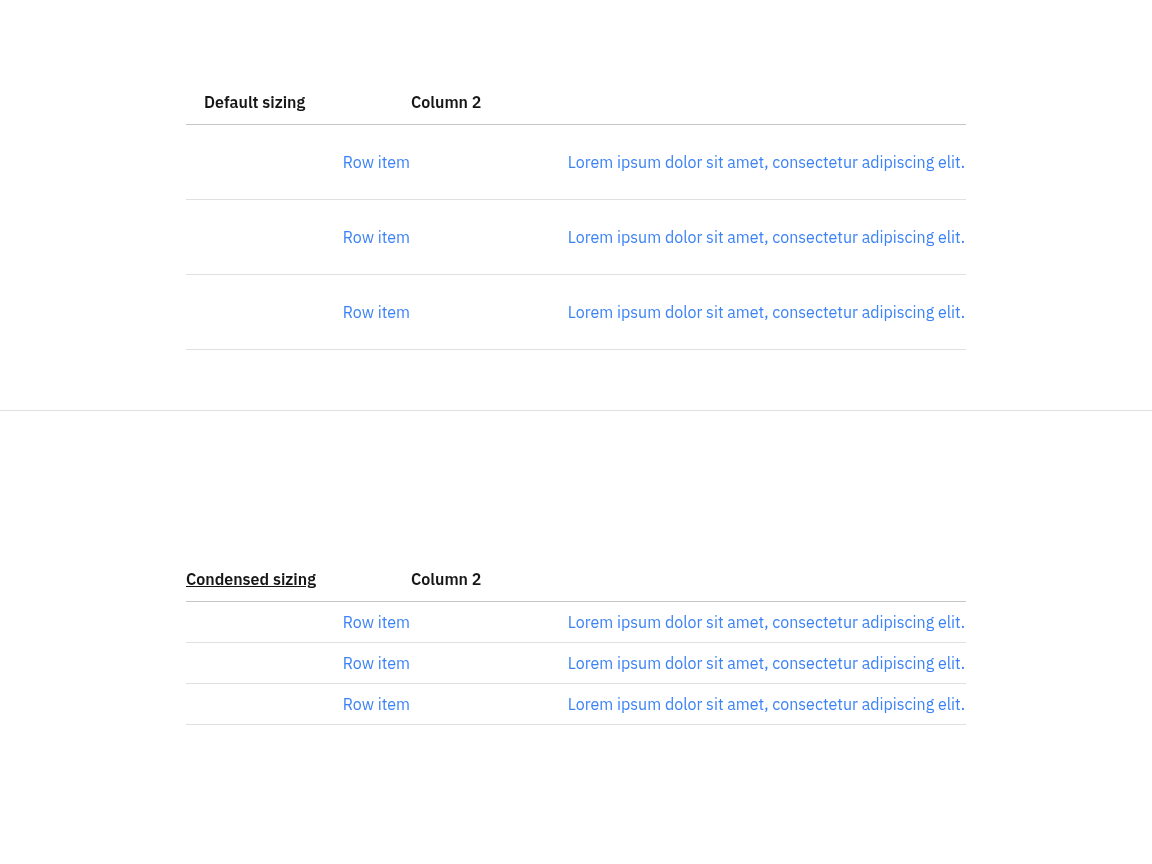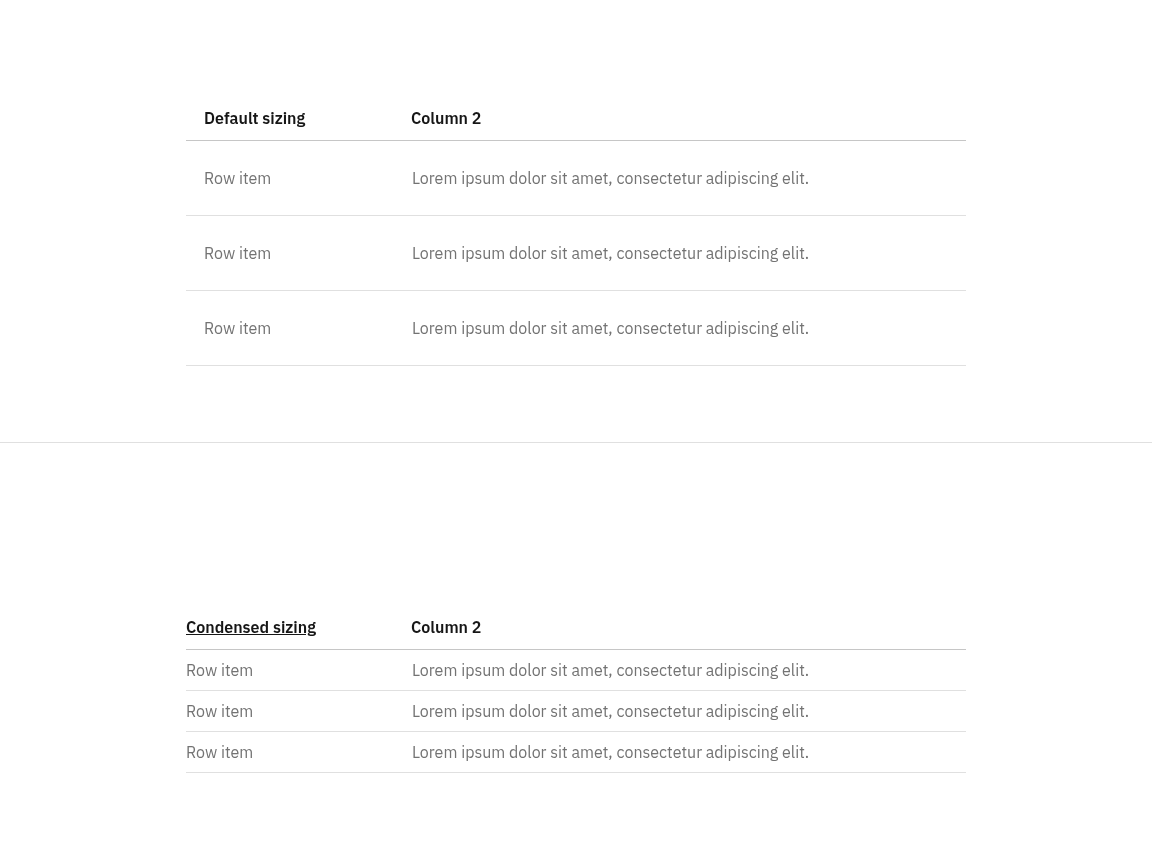--- a/index.html
+++ b/index.html
@@ -9,21 +9,21 @@
     width: 1152px;
     height: 864px;
     background: #ffffff;
     font-family: "IBM Plex Sans", "Helvetica Neue", Arial, sans-serif;
     color: #161616;
   }
   .section {
     padding-bottom: 60px;
   }
   .wrap {
-    margin: 16px auto;
+    margin: 0 auto;
     width: 780px;
   }
   .section-1 {
     padding-top: 84px;
   }
   .section-divider {
     border: none;
     border-top: 1px solid #e0e0e0;
     margin: 0;
     width: 100%;
@@ -41,23 +41,24 @@
     text-align: left;
     font-weight: 600;
     font-size: 16px;
     color: #161616;
     padding: 8px 0 12px 0;
     border-bottom: 1px solid #c6c6c6;
     vertical-align: bottom;
   }
   td {
     font-size: 16px;
-    color: #737373;
+    color: #3b82f6;
     border-bottom: 1px solid #e0e0e0;
     vertical-align: middle;
+    text-align: right;
   }
   col.c1 { width: 225px; }
   col.c2 { width: auto; }
 
   
   .table-default th.first { padding-left: 18px; }
   .table-default td {
     height: 75px;
   }
   .table-default td.first { padding-left: 18px; }

